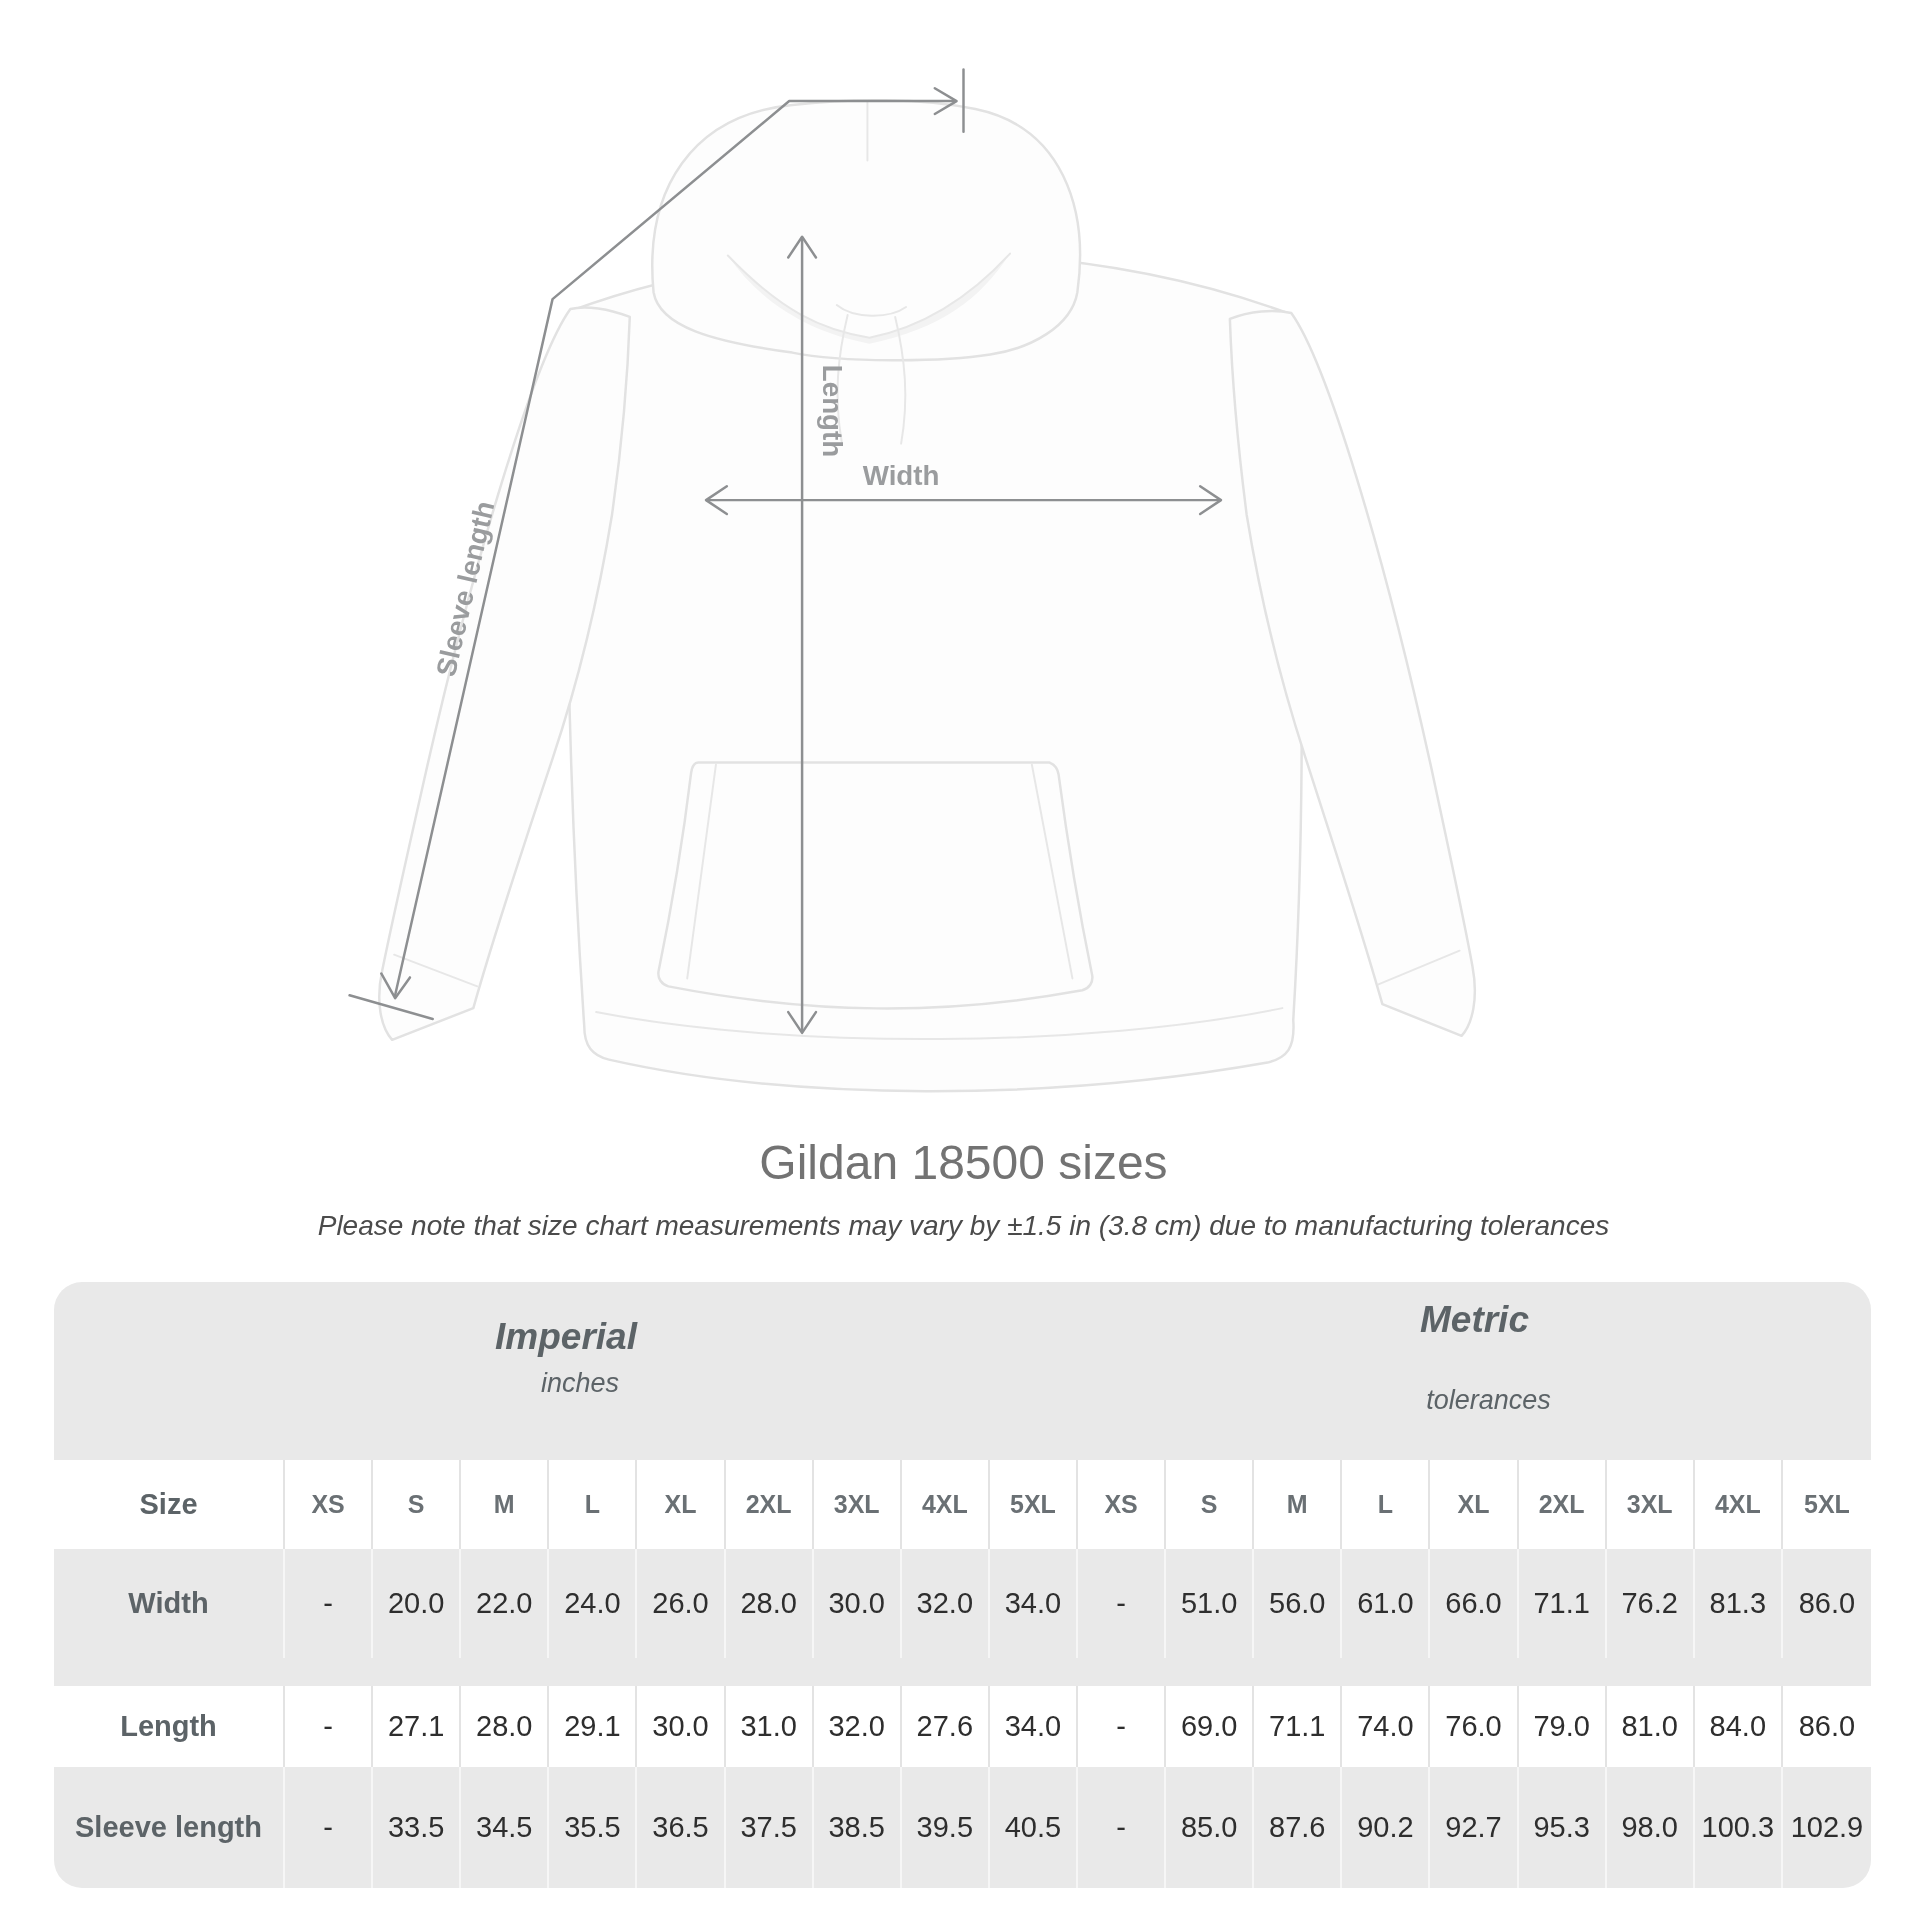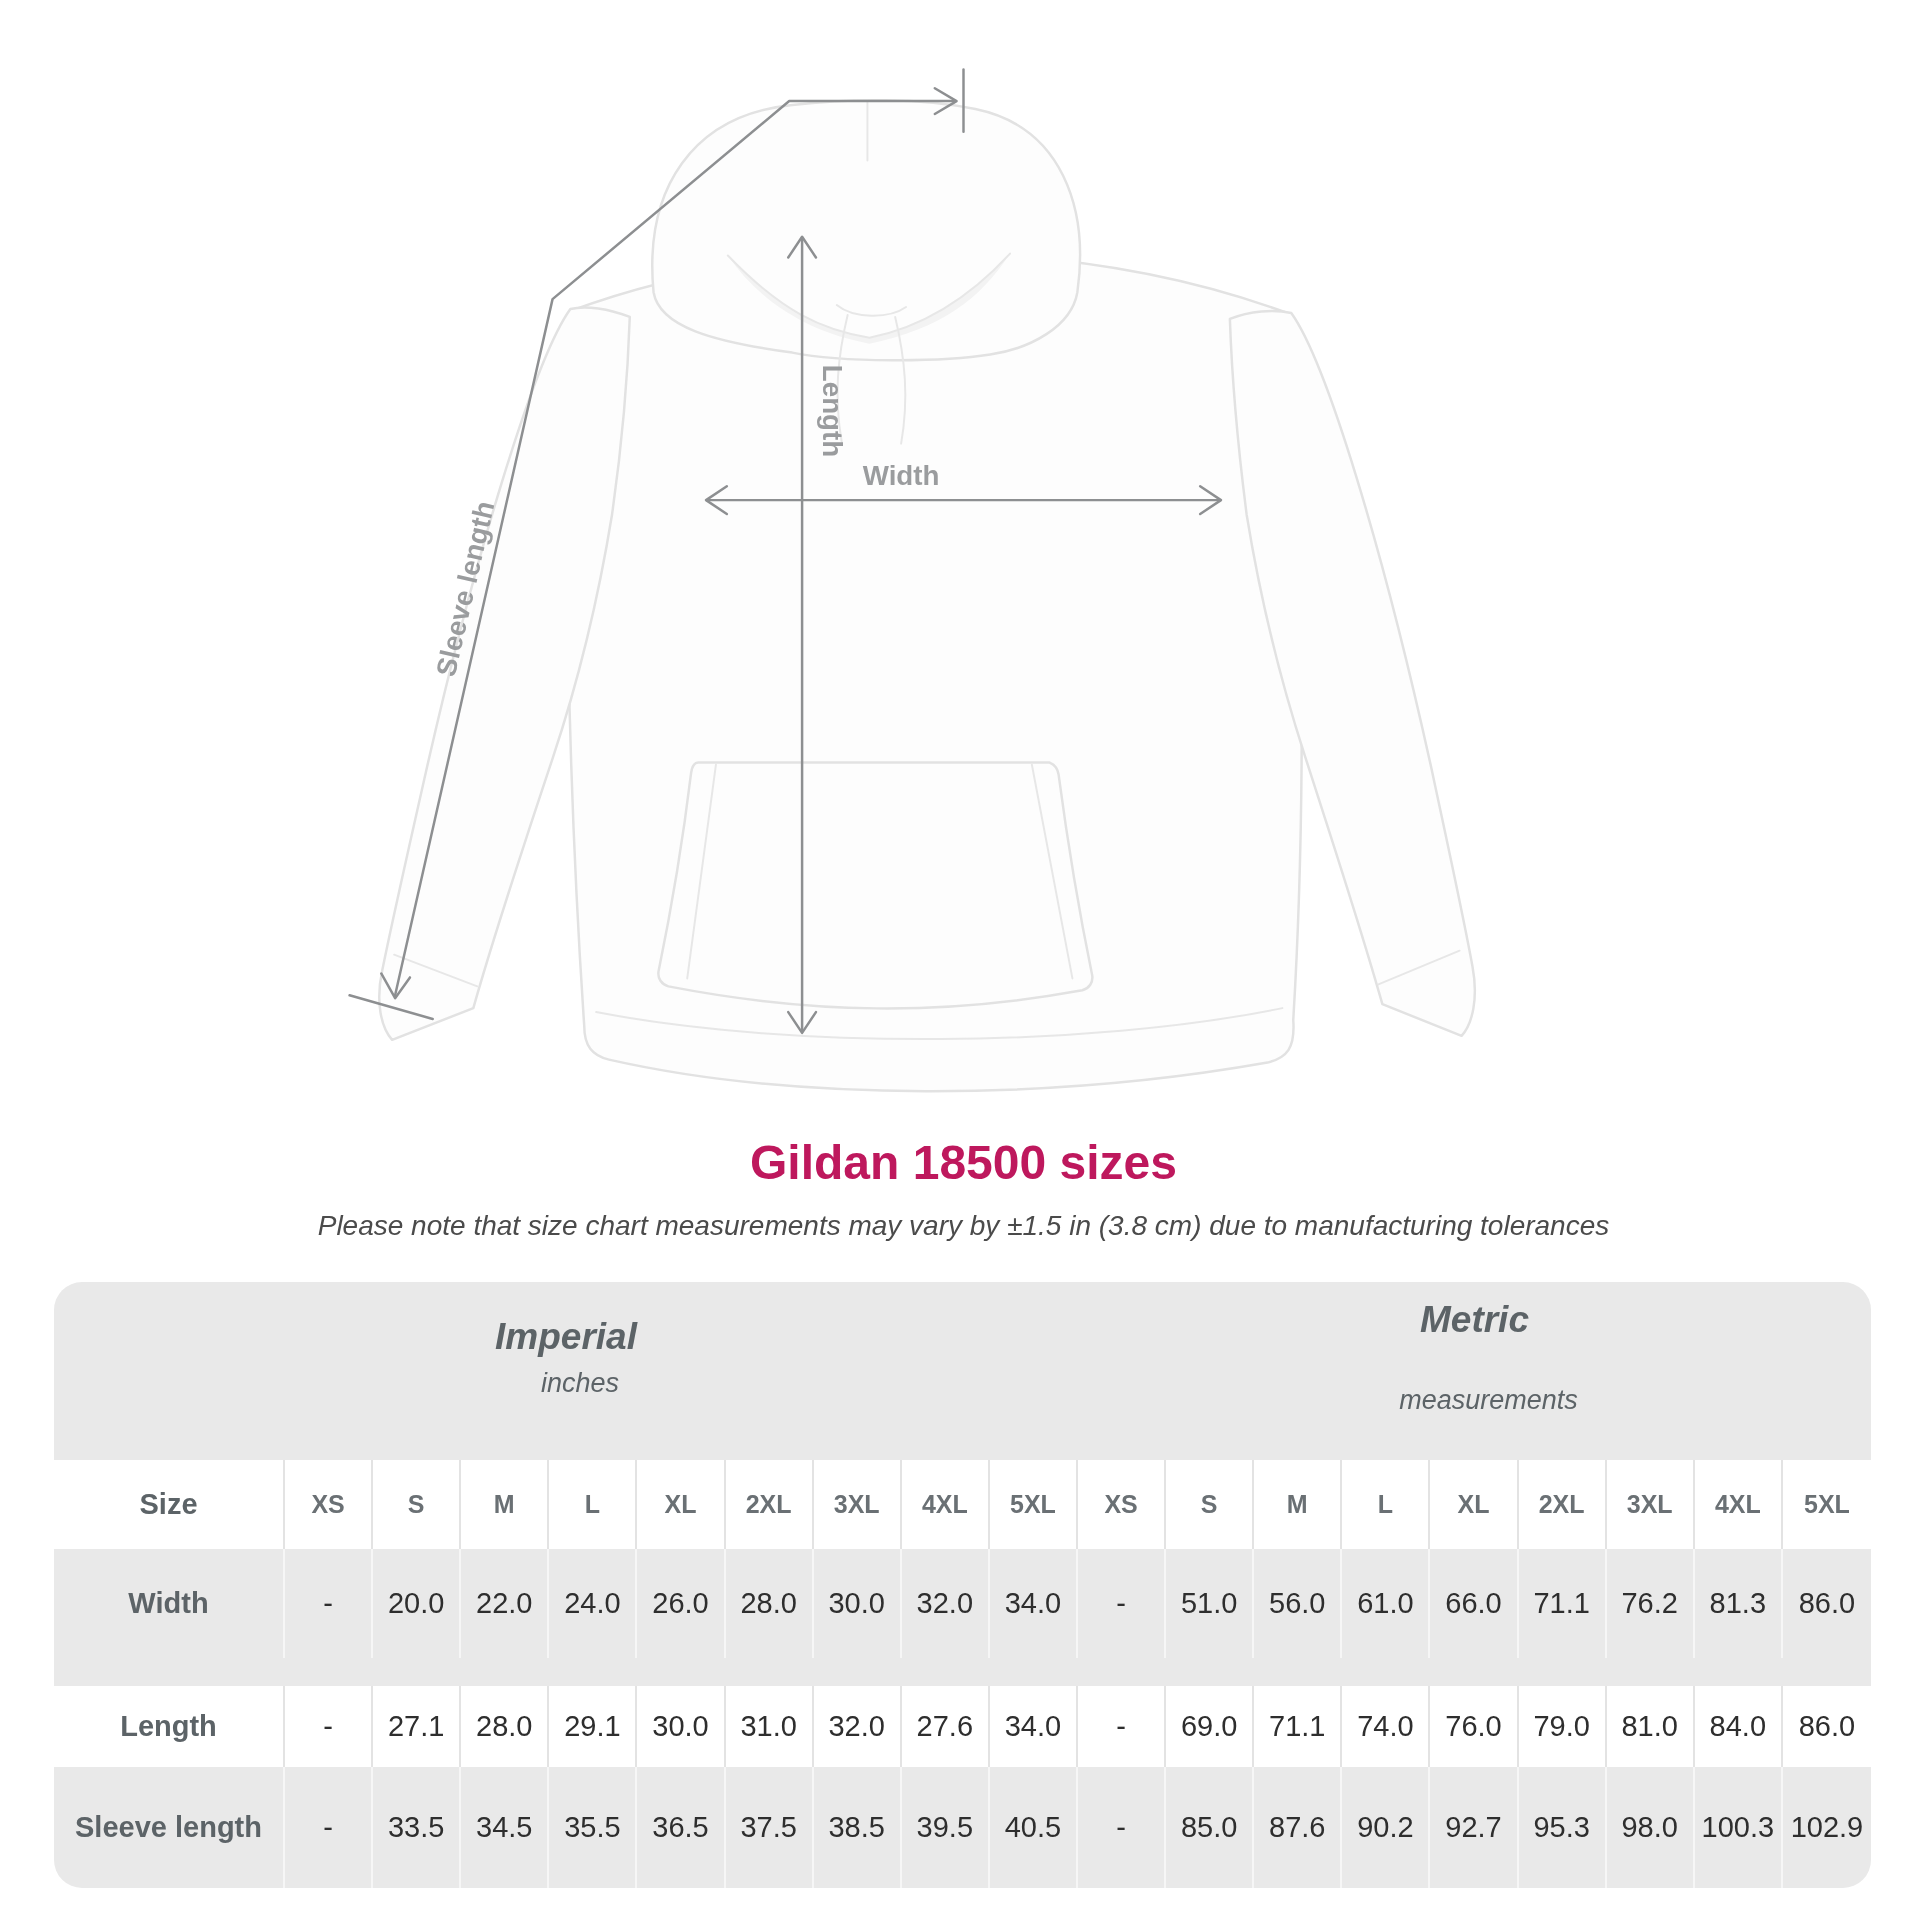--- a/index.html
+++ b/index.html
@@ -8,21 +8,21 @@
   
   .diagram{position:absolute;left:0;top:0;width:1927px;height:1129px;}
   .measure-line{stroke:#8d8f91;stroke-width:2.5;fill:none;stroke-linecap:round;stroke-linejoin:round;}
   .measure-label{fill:#9a9c9e;font-weight:bold;font-size:28px;font-family:"Liberation Sans",sans-serif;}
   .garment{fill:#fdfdfd;stroke:#e2e2e2;stroke-width:2.5;stroke-linejoin:round;}
   .seam{fill:none;stroke:#e7e7e7;stroke-width:2;stroke-linecap:round;}
   .shade{fill:#f3f3f3;stroke:none;}
 
   
   .chart-title{position:absolute;left:0;top:1135px;width:100%;text-align:center;
-    font-size:48px;font-weight:bold;color:#be185d;}
+    font-size:48px;font-weight:normal;color:#737373;}
   .chart-subtitle{position:absolute;left:0;top:1210px;width:100%;text-align:center;
     font-size:28px;font-style:italic;color:#4b4b4b;}
 
   
   .size-table{position:absolute;left:54px;top:1282px;width:1817px;height:606px;
     background:#e9e9e9;border-radius:28px;overflow:hidden;
     display:grid;grid-template-columns:231px repeat(18,1fr);
     grid-template-rows:150px 117px 109px 109px 121px;}
   .unit-header{display:flex;flex-direction:column;align-items:center;justify-content:center;gap:10px;}
   .unit-title{font-size:37px;font-weight:bold;font-style:italic;color:#5c6367;}
@@ -124,21 +124,21 @@
 <div class="chart-title">Gildan 18500 sizes</div>
 <div class="chart-subtitle">Please note that size chart measurements may vary by ±1.5 in (3.8 cm) due to manufacturing tolerances</div>
 
 <div class="size-table" id="size-grid">
   <div class="unit-header" style="grid-column:span 10;">
     <div class="unit-title">Imperial</div>
     <div class="unit-sub">inches</div>
   </div>
   <div class="unit-header" style="grid-column:span 9;gap:44px;">
     <div class="unit-title">Metric</div>
-    <div class="unit-sub">measurements</div>
+    <div class="unit-sub">tolerances</div>
   </div>
 
 <div class="cell row-label white sep">Size</div>
     <div class="cell col-head white sep">XS</div>
     <div class="cell col-head white sep">S</div>
     <div class="cell col-head white sep">M</div>
     <div class="cell col-head white sep">L</div>
     <div class="cell col-head white sep">XL</div>
     <div class="cell col-head white sep">2XL</div>
     <div class="cell col-head white sep">3XL</div>

